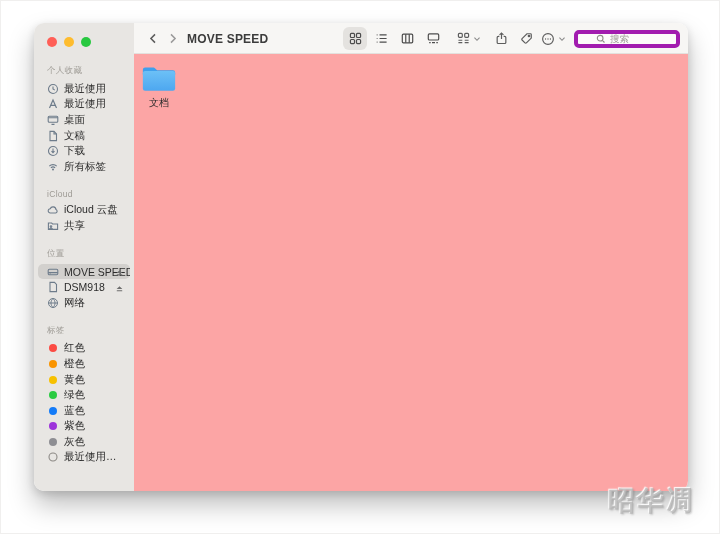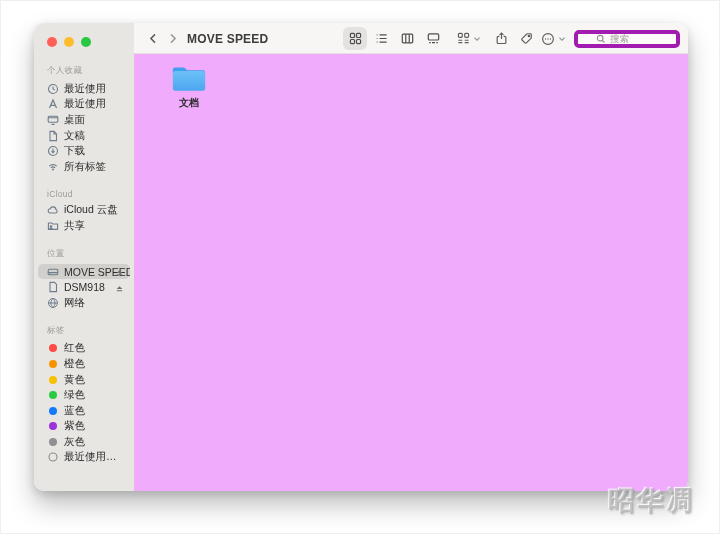--- a/index.html
+++ b/index.html
@@ -45,21 +45,21 @@
   .tg  { left:381px; width:22px; }
   .mor { left:403px; width:32px; gap:3px; }
   .chev { color:#8a8a8a; }
   .search { position:absolute; right:8px; top:7px; width:106px; height:17.5px; background:#fcfbfa;
             border:4px solid #a21caf; border-radius:5px; display:flex; align-items:center; gap:4px; padding:0 18px; }
   .search svg { flex:none; color:#8f8c88; }
   .search input { border:none; outline:none; background:transparent; width:100%; font-size:9.5px; color:#4c4c4c;
                   font-family:"Liberation Sans", sans-serif; }
   .search input::placeholder { color:#9e9b97; }
 
-  .content { flex:1; background:#f0abfc; padding:9px 0 0 32px;font-weight:bold; }
+  .content { flex:1; background:#fca5a5; padding:9px 0 0 2px; }
   .file-item { width:46px; display:flex; flex-direction:column; align-items:center; }
   .file-label { margin-top:2px; font-size:10px; color:#2b2b2b; }
 
   
   .watermark {
     position:absolute; right:24px; bottom:14px; z-index:6;
     font-size:27px; font-weight:700; letter-spacing:2px;
     color:rgba(176,176,176,.75);
     text-shadow:-1px -1px 1px rgba(255,255,255,.95), 1px 1px 2px rgba(0,0,0,.18);
   }

